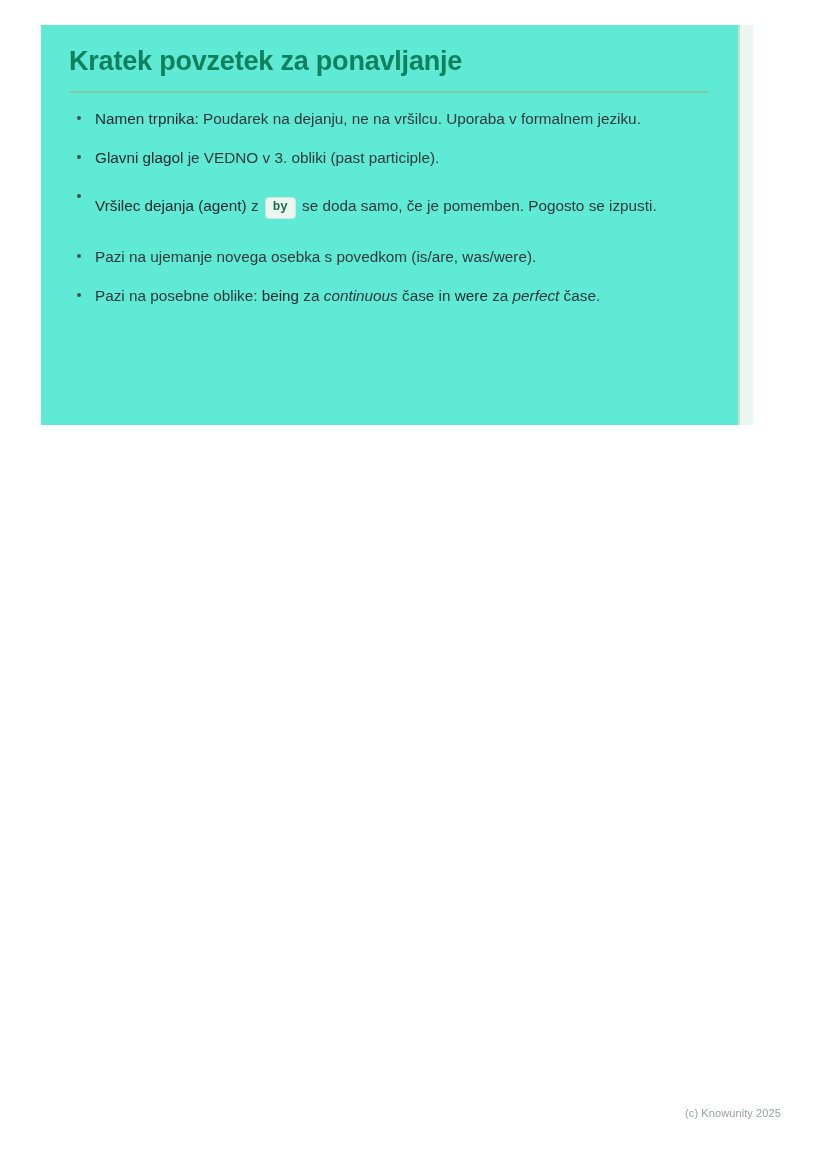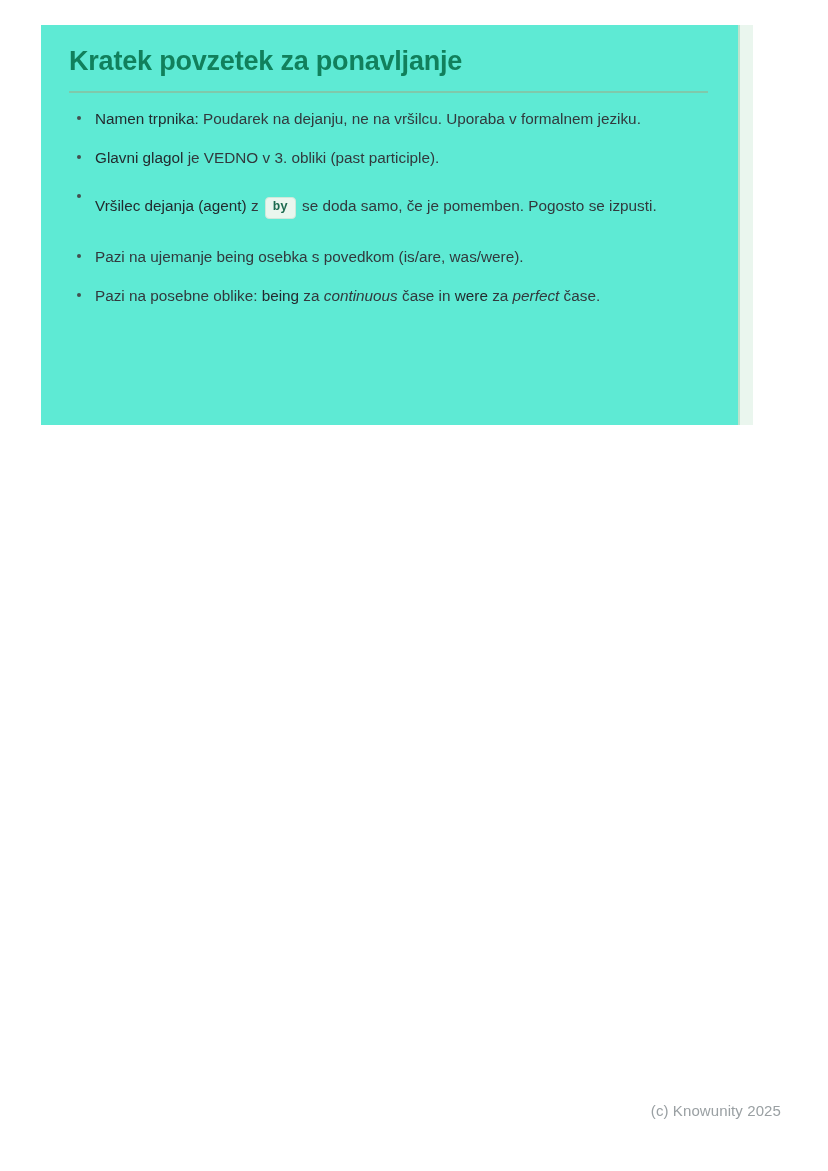--- a/index.html
+++ b/index.html
@@ -93,21 +93,21 @@
     padding: 1px 7px 2px 7px;
     line-height: 1.35;
     vertical-align: 1px;
     margin: 12px 2px;
   }
 
   .footer-credit {
     position: absolute;
     right: 47px;
     bottom: 52px;
-    font-size: 15px;
+    font-size: 11px;
     color: #9aa0a3;
     letter-spacing: 0.1px;
   }
 </style>
 </head>
 <body>
 
 <div class="summary-card">
   <div class="card-body">
 
@@ -123,21 +123,21 @@
 
       <li>
         <span class="b">Glavni glagol</span><span> je VEDNO v 3. obliki (past participle).</span>
       </li>
 
       <li>
         <span class="b">Vršilec dejanja (agent)</span><span> z </span><code class="inline-tag">by</code><span> se doda samo, če je pomemben. Pogosto se izpusti.</span>
       </li>
 
       <li>
-        <span>Pazi na ujemanje being osebka s povedkom (is/are, was/were).</span>
+        <span>Pazi na ujemanje novega osebka s povedkom (is/are, was/were).</span>
       </li>
 
       <li>
         <span>Pazi na posebne oblike: </span><span class="b">being</span><span> za </span><span class="i">continuous</span><span> čase in </span><span class="b">were</span><span> za </span><span class="i">perfect</span><span> čase.</span>
       </li>
 
     </ul>
   </div>
 
   <div class="accent-rail"></div>

